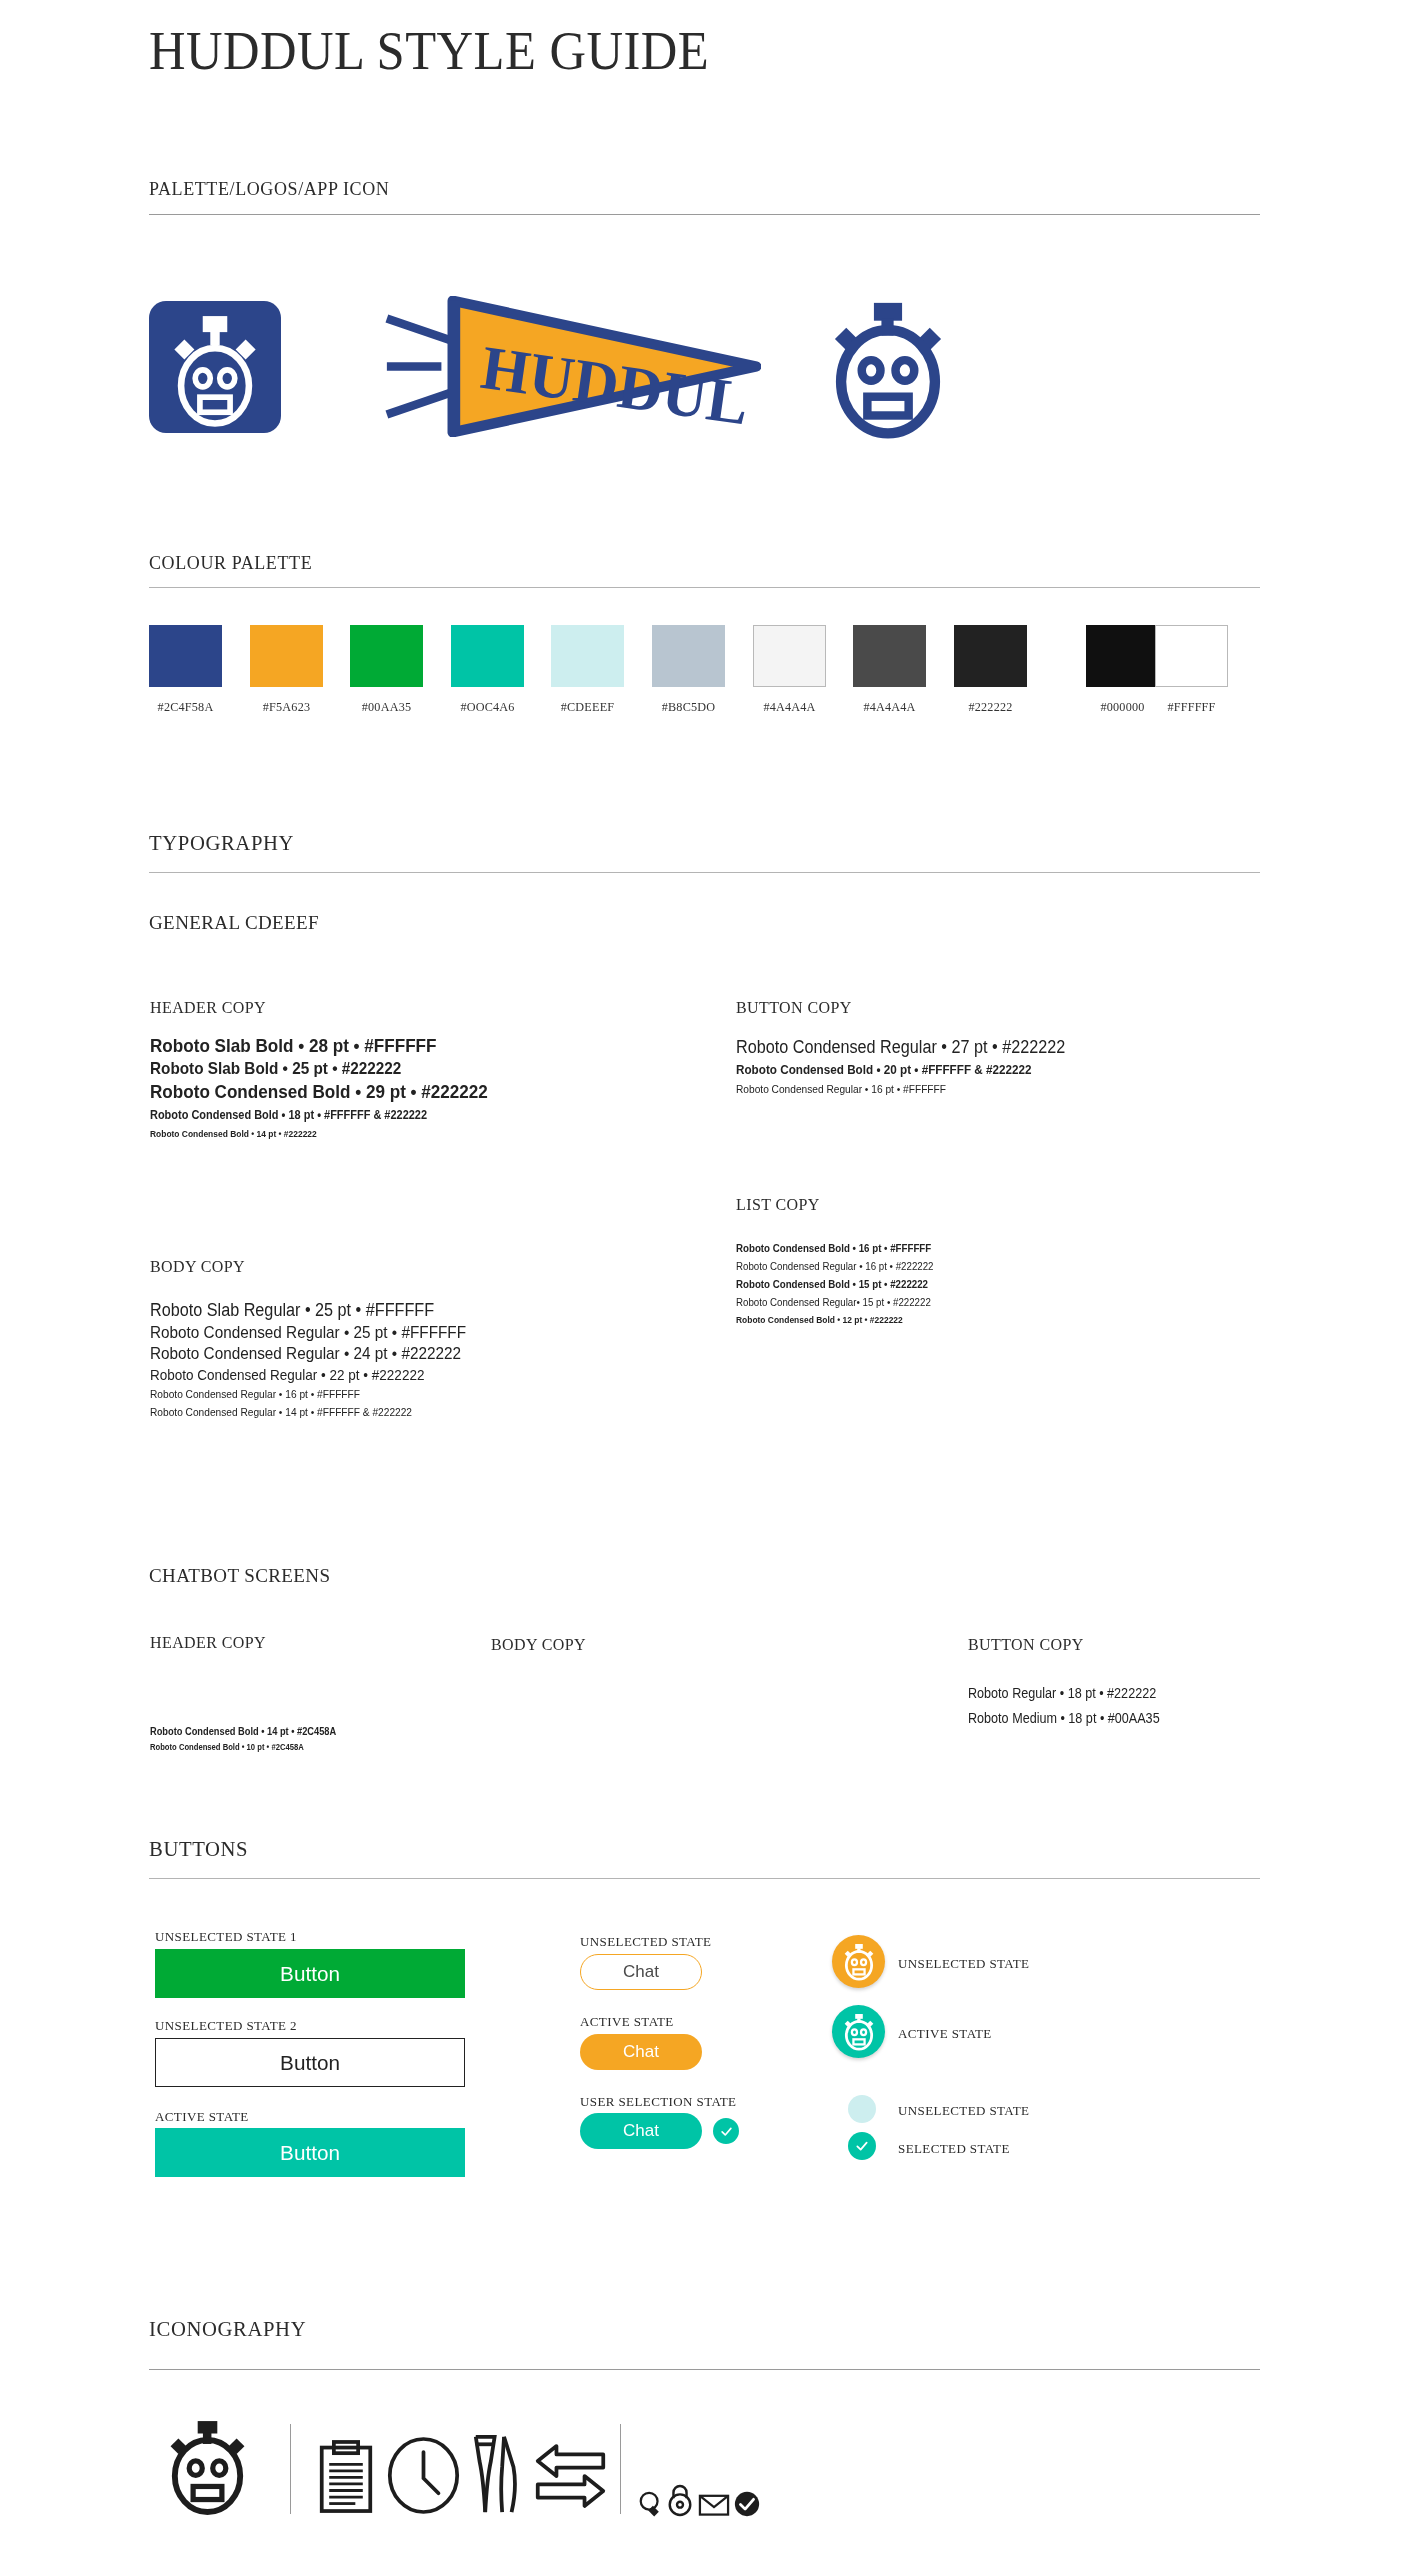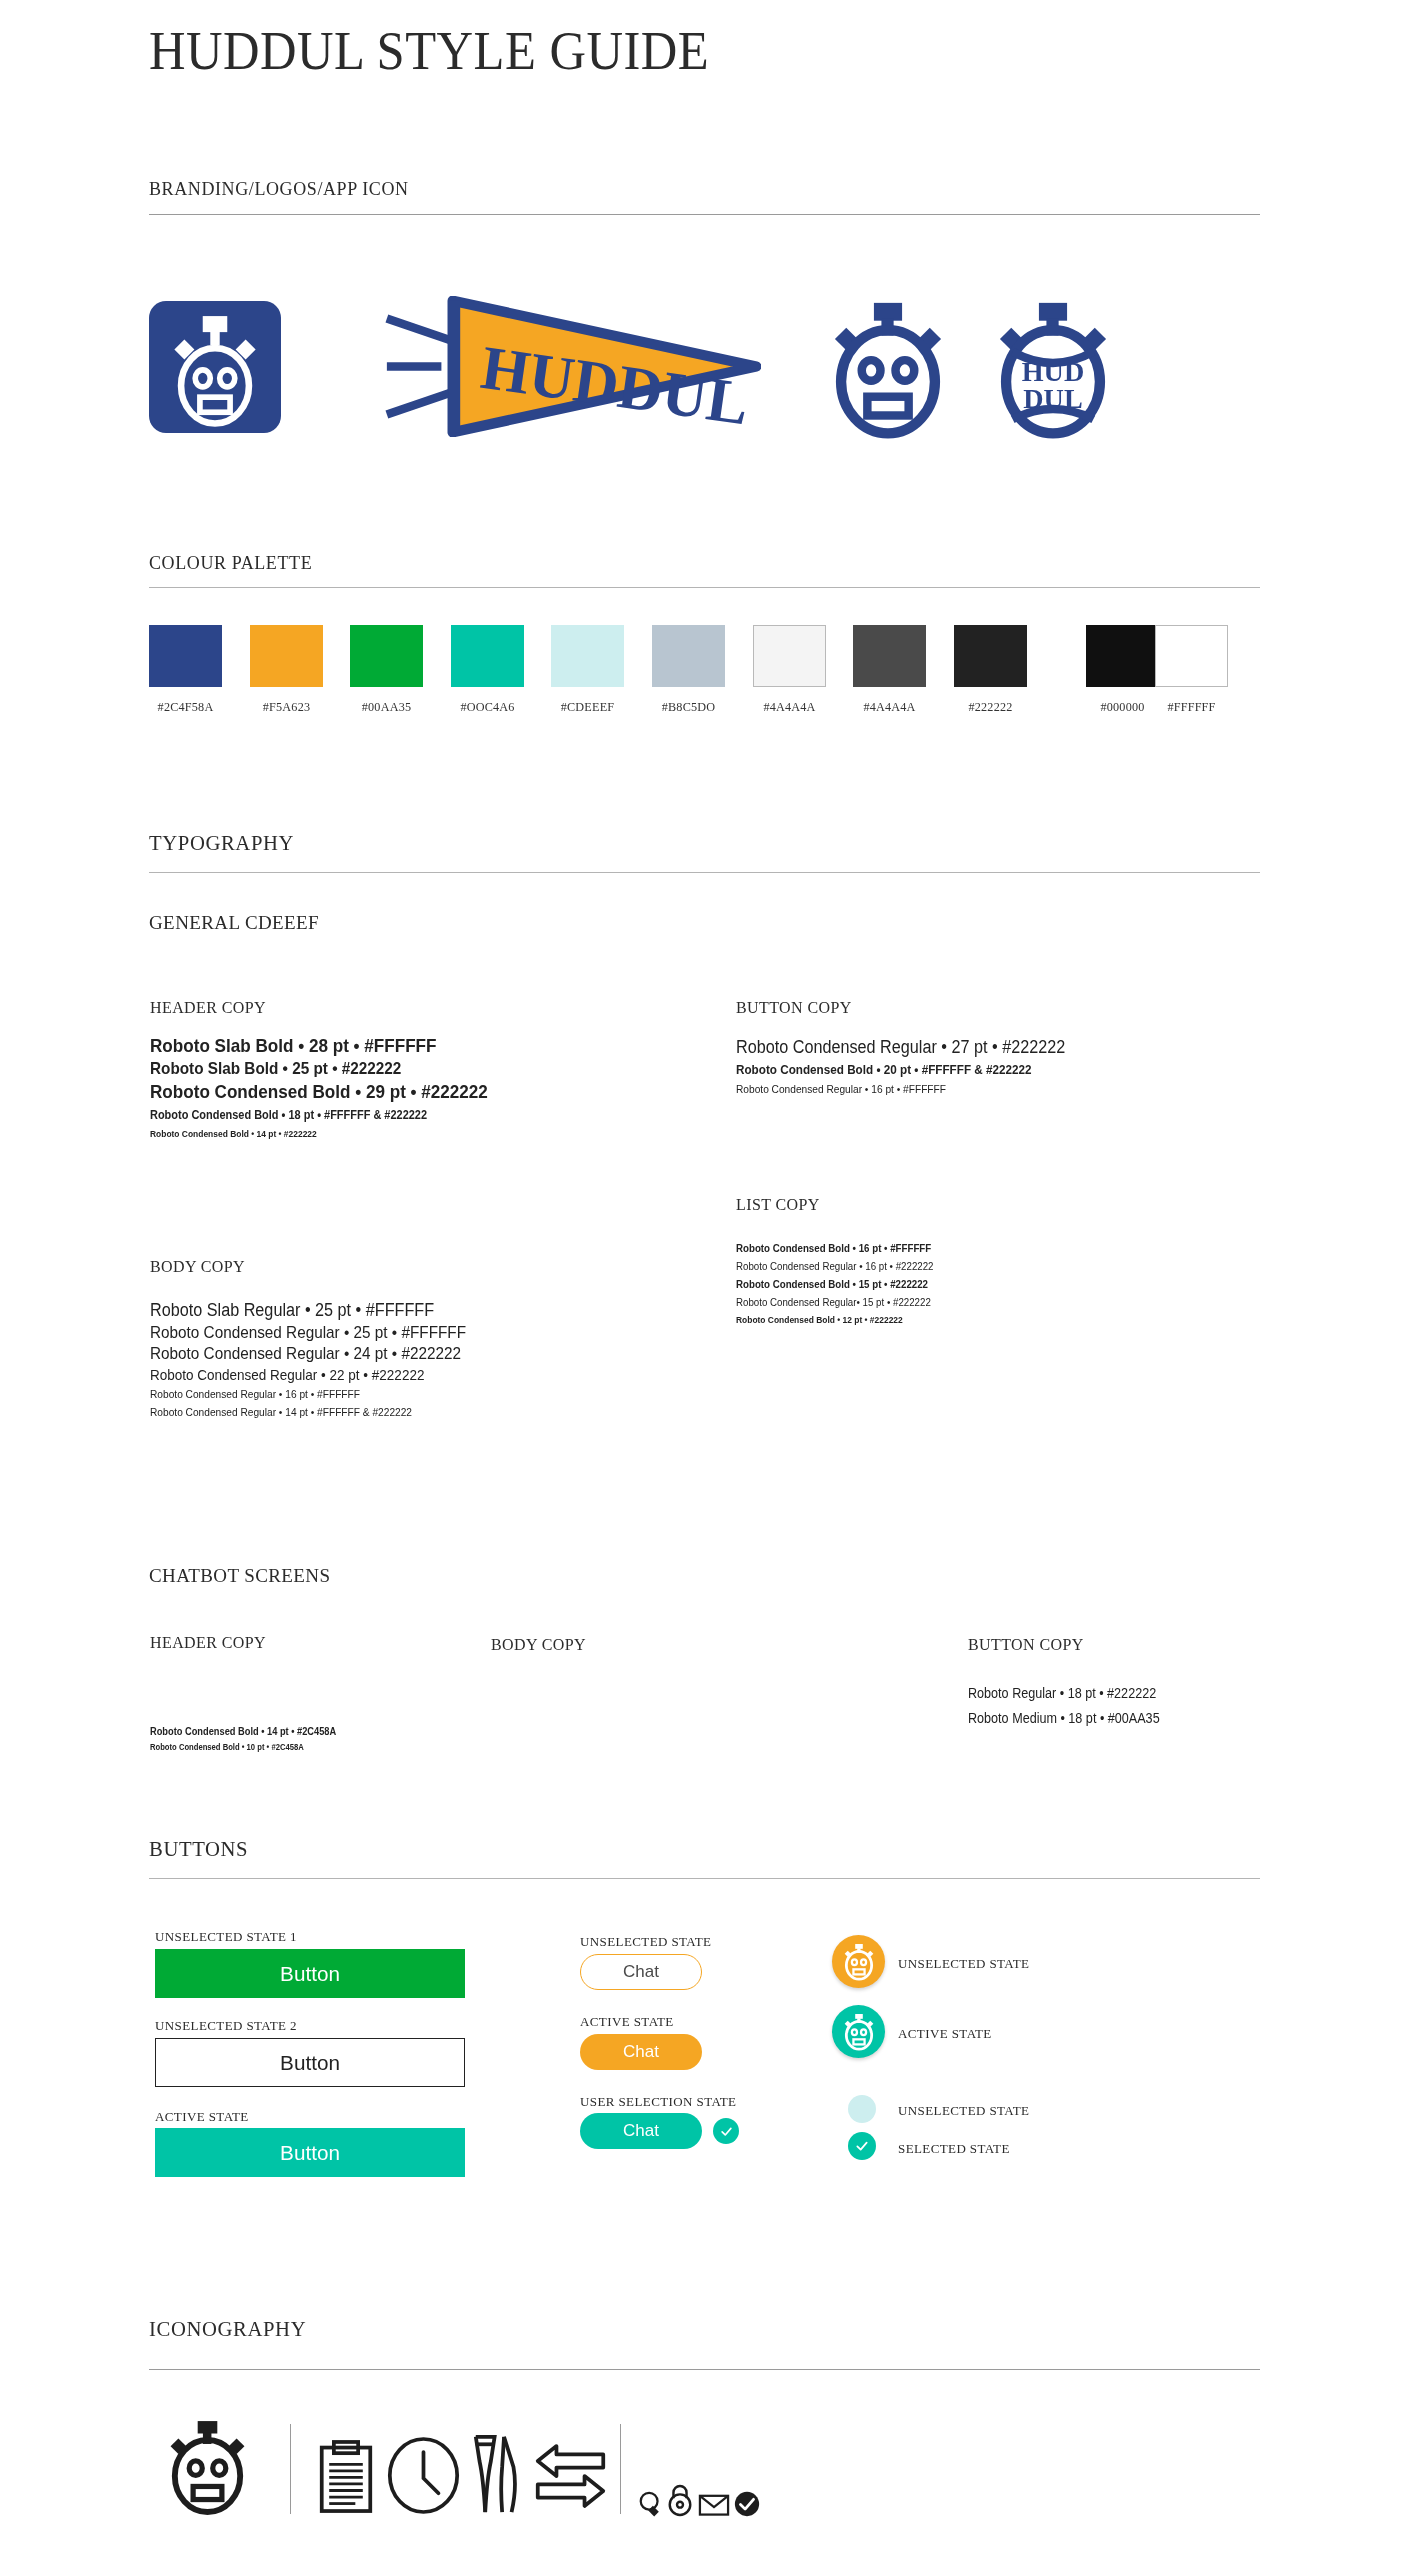--- a/index.html
+++ b/index.html
@@ -143,21 +143,21 @@
   }
   svg { display: block; }
 </style>
 </head>
 <body>
 
 <div class="page">
 
   <div class="doc-title">HUDDUL STYLE GUIDE</div>
 
-  <div class="section-head" style="left:149px; top:179px; font-size:18px;">BRANDING/LOGOS/APP ICON</div>
+  <div class="section-head" style="left:149px; top:179px; font-size:18px;">PALETTE/LOGOS/APP ICON</div>
   <div class="rule" style="left:149px; top:214px; width:1111px;"></div>
 
   <div style="position:absolute; left:149px; top:301px;">
     <svg width="132" height="132" viewBox="0 0 140 140">
       <rect x="0" y="0" width="140" height="140" rx="18" fill="#2C458A"></rect>
       <rect x="57" y="16" width="26" height="17" fill="#ffffff"></rect>
       <rect x="65" y="31" width="10" height="16" fill="#ffffff"></rect>
       <rect x="30" y="44" width="15" height="15" transform="rotate(45 37.5 51.5)" fill="#ffffff"></rect>
       <rect x="95" y="44" width="15" height="15" transform="rotate(45 102.5 51.5)" fill="#ffffff"></rect>
       <ellipse cx="70" cy="90" rx="36" ry="40" fill="none" stroke="#ffffff" stroke-width="7"></ellipse>
@@ -186,33 +186,20 @@
       <rect x="58" y="21" width="13" height="18" fill="#2C458A"></rect>
       <rect x="12" y="34" width="17" height="17" transform="rotate(45 20.5 42.5)" fill="#2C458A"></rect>
       <rect x="101" y="34" width="17" height="17" transform="rotate(45 109.5 42.5)" fill="#2C458A"></rect>
       <ellipse cx="65" cy="88" rx="50" ry="55" fill="none" stroke="#2C458A" stroke-width="11"></ellipse>
       <ellipse cx="47" cy="76" rx="10" ry="11" fill="none" stroke="#2C458A" stroke-width="9"></ellipse>
       <ellipse cx="83" cy="76" rx="10" ry="11" fill="none" stroke="#2C458A" stroke-width="9"></ellipse>
       <rect x="43" y="104" width="44" height="20" fill="none" stroke="#2C458A" stroke-width="9"></rect>
     </svg>
   </div>
 
-  <div style="position:absolute; left:992px; top:299px;">
-    <svg width="122" height="141" viewBox="0 0 130 150">
-      <rect x="50" y="4" width="30" height="19" fill="#2C458A"></rect>
-      <rect x="58" y="21" width="13" height="18" fill="#2C458A"></rect>
-      <rect x="12" y="34" width="17" height="17" transform="rotate(45 20.5 42.5)" fill="#2C458A"></rect>
-      <rect x="101" y="34" width="17" height="17" transform="rotate(45 109.5 42.5)" fill="#2C458A"></rect>
-      <ellipse cx="65" cy="88" rx="50" ry="55" fill="none" stroke="#2C458A" stroke-width="11"></ellipse>
-      <path d="M22 56 Q65 80 108 56" fill="none" stroke="#2C458A" stroke-width="9"></path>
-      <path d="M22 128 Q65 106 108 128" fill="none" stroke="#2C458A" stroke-width="9"></path>
-      <text x="65" y="87" text-anchor="middle" font-family="Liberation Serif, serif" font-size="30" font-weight="bold" fill="#2C458A">HUD</text>
-      <text x="65" y="116" text-anchor="middle" font-family="Liberation Serif, serif" font-size="30" font-weight="bold" fill="#2C458A">DUL</text>
-    </svg>
-  </div>
 
   <div class="section-head" style="left:149px; top:553px; font-size:18px;">COLOUR PALETTE</div>
   <div class="rule thin" style="left:149px; top:587px; width:1111px;"></div>
 
   <div class="palette" id="palette-row">
       <div class="sw-wrap" style="left: 0px;">
         <span class="sw" style="background: rgb(44, 69, 138);"></span>
         <div class="sw-label">#2C4F58A</div>
       </div>
       <div class="sw-wrap" style="left: 101px;">

